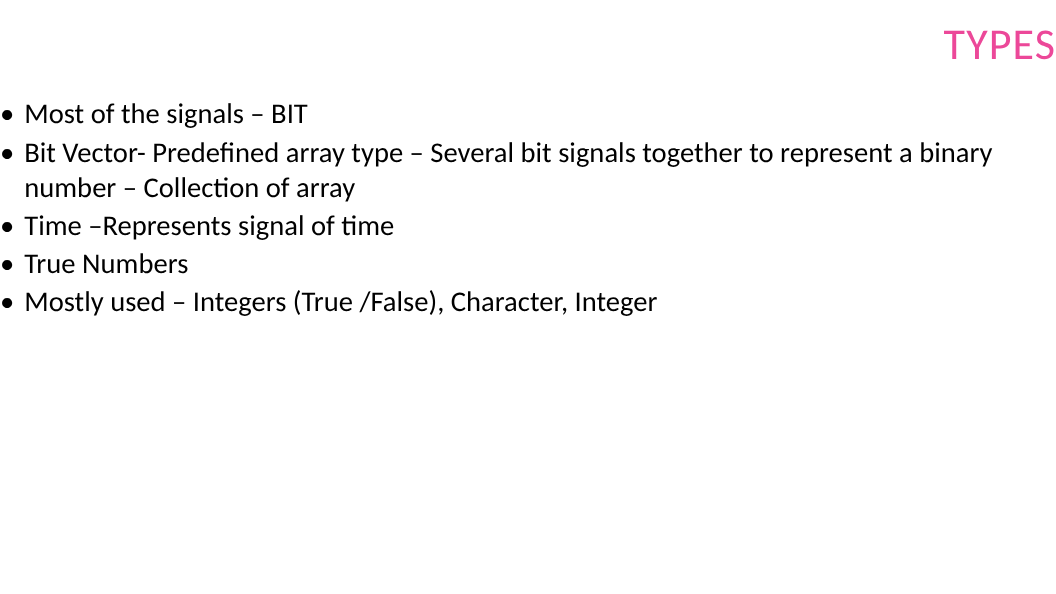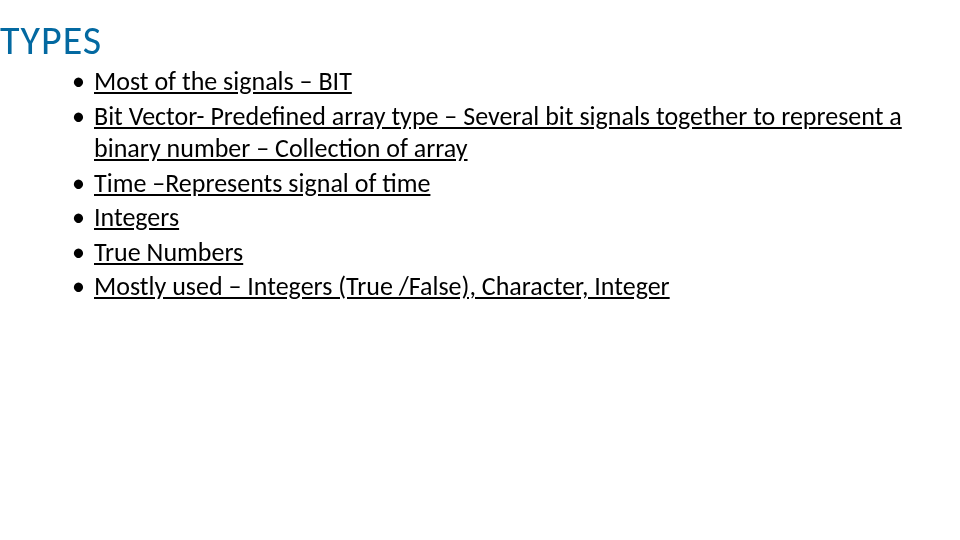--- a/index.html
+++ b/index.html
@@ -9,31 +9,30 @@
     background: #ffffff;
     font-family: Calibri, "Segoe UI", Arial, sans-serif;
     overflow: hidden;
   }
   .slide {
     width: 100%;
     height: 100%;
     padding-top: 16px;
   }
   .title {
-    text-align: left;
-    color: #0369a1;
+    text-align: right;
+    color: #ec4899;
     font-size: 40px;
     font-weight: 400;
     letter-spacing: 1px;
+    margin-bottom: 22px;
   }
   .bullets {
     list-style: none;
-    padding-left: 72px;
     padding-right: 40px;
-    text-decoration: underline;
   }
   .bullets li {
     color: #000000;
     font-size: 26px;
     line-height: 1.25;
     position: relative;
     padding-left: 22px;
     margin-bottom: 2px;
   }
   .bullets li::before {
@@ -45,17 +44,16 @@
 </style>
 </head>
 <body>
 
 <div class="slide">
   <h1 class="title">TYPES</h1>
   <ul class="bullets">
     <li>Most of the signals – BIT</li>
     <li>Bit Vector- Predefined array type – Several bit signals together to represent a binary number – Collection of array</li>
     <li>Time –Represents signal of time</li>
-    <li>Integers</li>
     <li>True Numbers</li>
     <li>Mostly used – Integers (True /False), Character, Integer</li>
   </ul>
 </div>
 
 </body></html>

